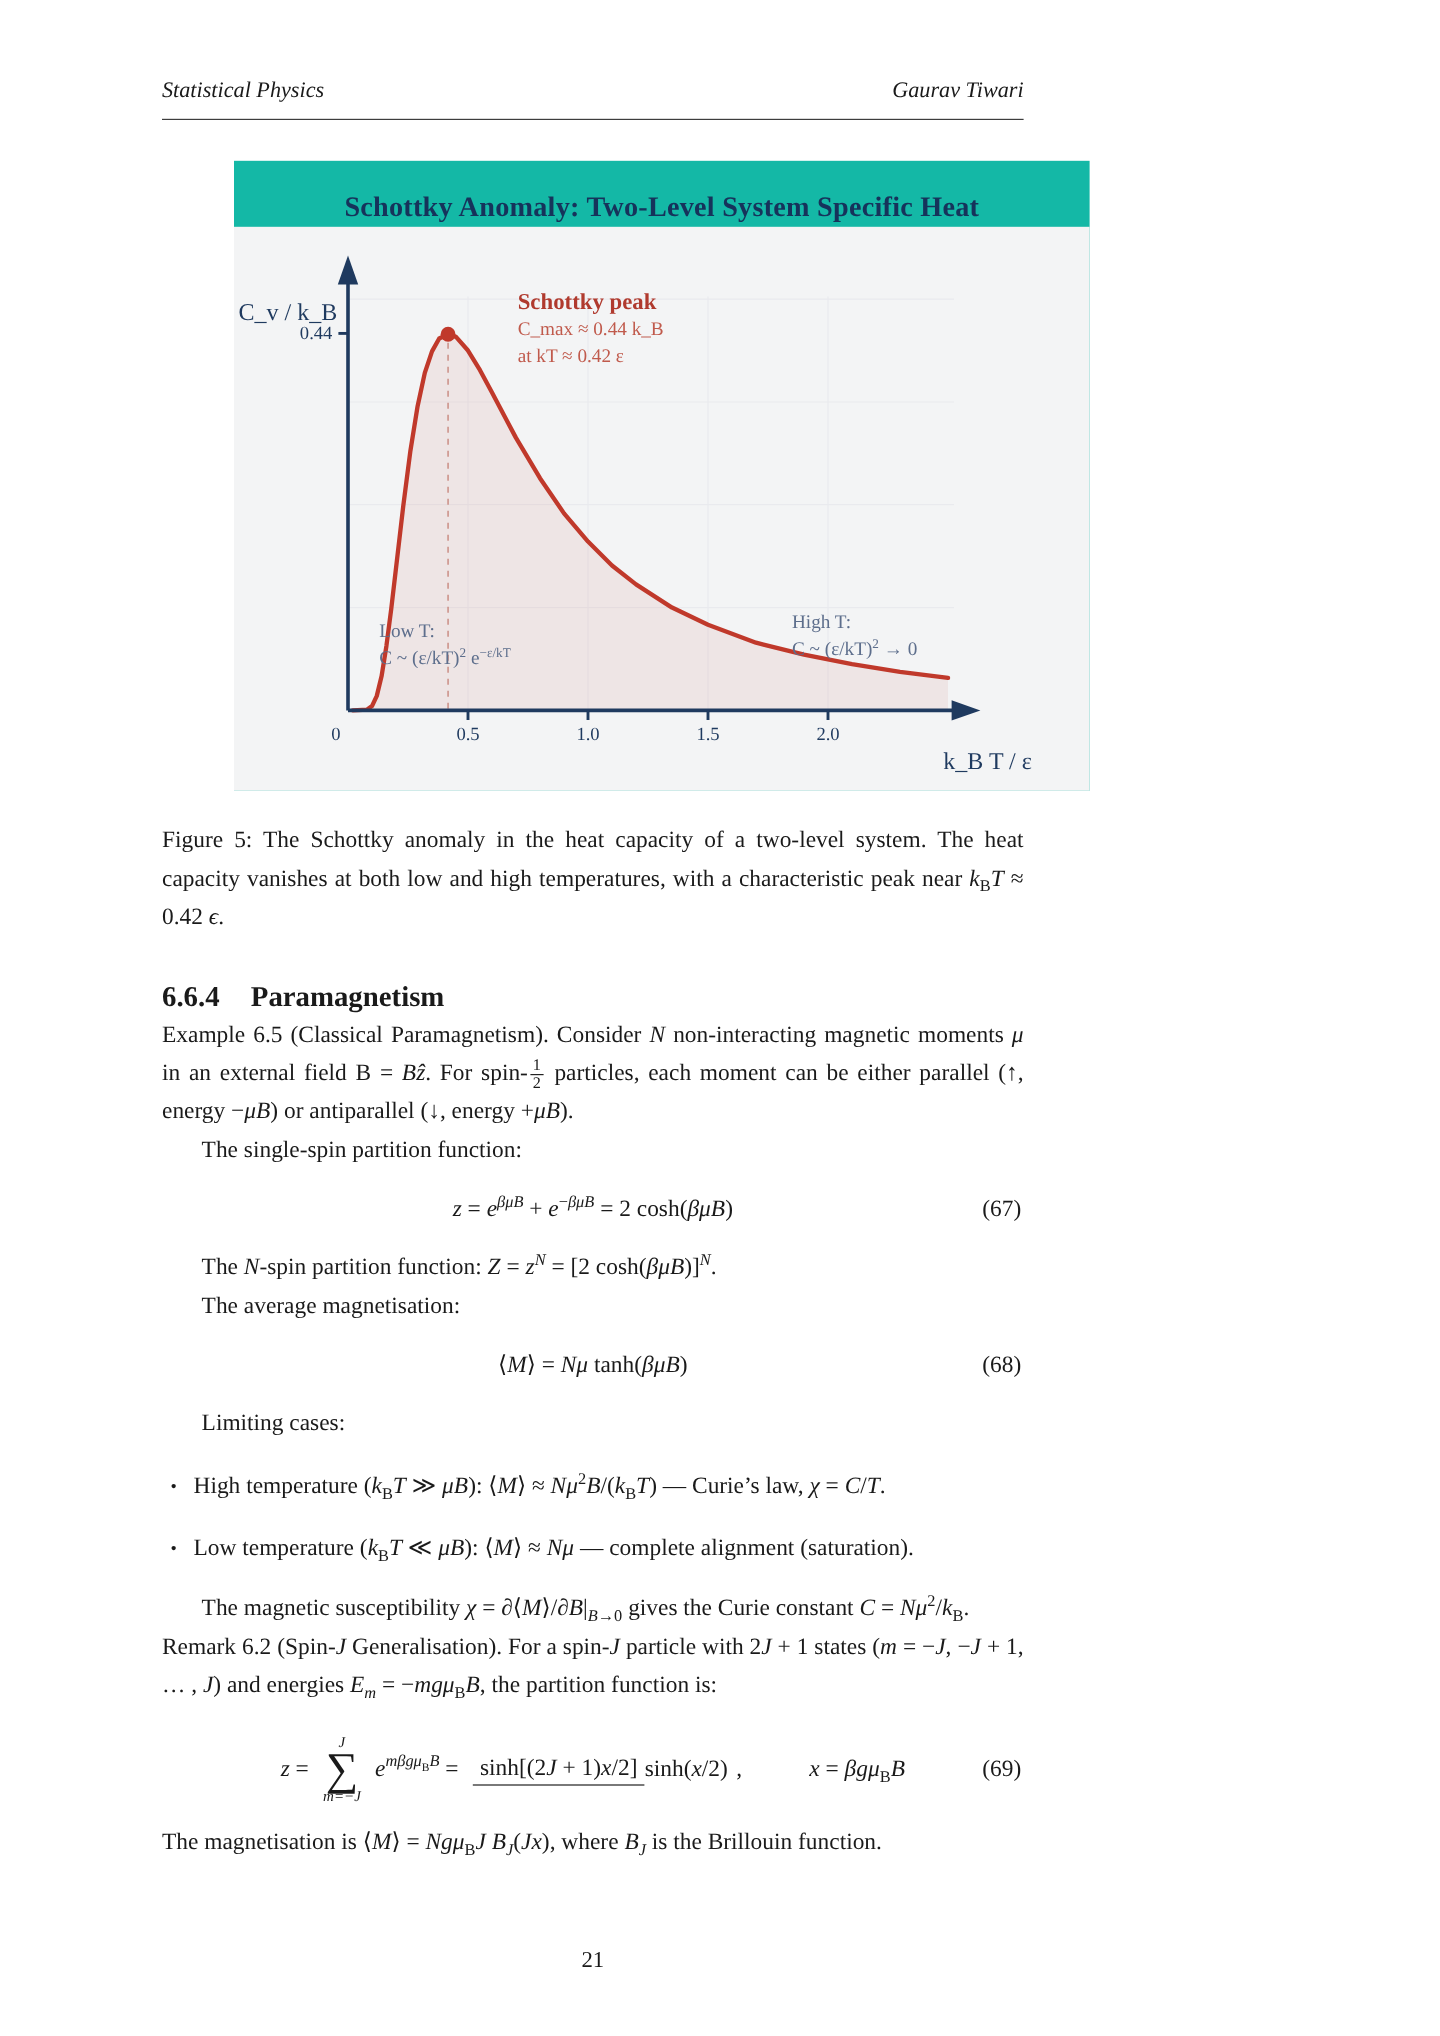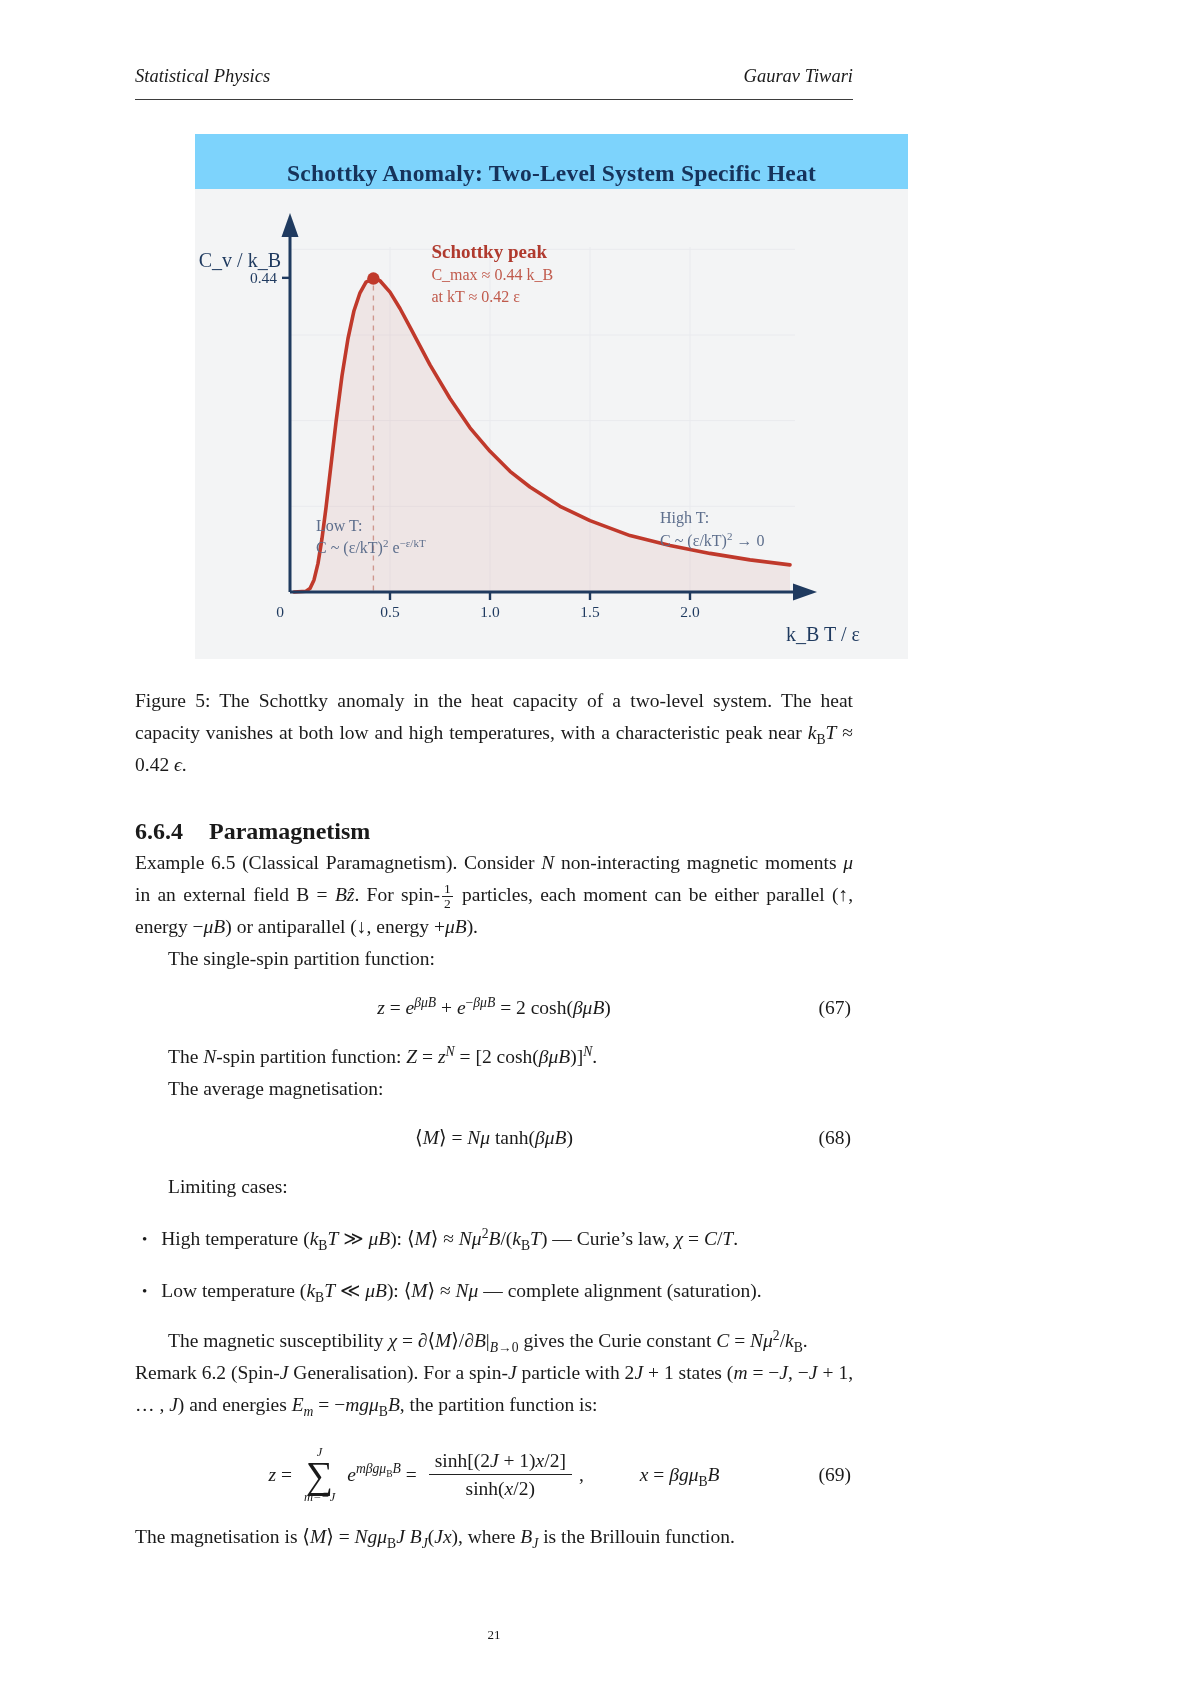--- a/index.html
+++ b/index.html
@@ -28,45 +28,45 @@
   
   .equation{position:relative;text-align:center;margin:13px 0;line-height:40px;}
   .eq-num{position:absolute;right:2px;top:50%;transform:translateY(-50%);line-height:normal;}
   .eq69{margin:24px 0 16px;}
   .eq69 .eq-body{display:inline-flex;align-items:center;gap:7px;line-height:normal;}
   .gap{display:inline-block;width:42px;}
   
   sup,sub{font-size:70%;line-height:0;}
   .fracs{display:inline-flex;flex-direction:column;text-align:center;font-size:13.5px;line-height:1.05;vertical-align:middle;margin:0 2px;}
   .fracs .num{border-bottom:1px solid #222;padding:0 2px;}
-  .frac{display:inline-flex;flex-direction:column;text-align:center;line-height:1.3;vertical-align:middle;}
+  .frac{display:inline-flex;flex-direction:row;text-align:center;line-height:1.3;vertical-align:middle;}
   .frac .num{border-bottom:1.3px solid #222;padding:0 6px 1px;}
   .frac .den{padding-top:1px;}
   .bigop{display:inline-flex;flex-direction:column;align-items:center;line-height:1;}
   .bigop .op{font-size:38px;line-height:.8;}
   .bigop .lim{font-size:12.5px;font-style:italic;line-height:1.15;}
   
   .bullet{display:flex;gap:14px;margin-top:20px;padding-left:7px;}
   .bullet .mark{line-height:32px;font-size:15px;}
   .bullet .btext{flex:1;}
   
-  .page-num{text-align:center;margin-top:66px;font-size:13px;}
+  .page-num{text-align:center;margin-top:66px;font-size:19px;}
 </style>
 </head>
 <body>
 
 <div class="page">
 
   <div class="hdr">
     <span>Statistical Physics</span>
     <span>Gaurav Tiwari</span>
   </div>
   <hr class="hdr-rule">
 
-  <figure class="chart-panel" style="margin-block: 34px 0px; margin-inline: 60px 0px; background: #7dd3fc;">
+  <figure class="chart-panel" style="margin-block: 34px 0px; margin-inline: 60px 0px; background: #14b8a6;">
     <div class="chart-title" style="color: rgb(22, 51, 91);">Schottky Anomaly: Two-Level System Specific Heat</div>
     <svg id="chart-svg" width="713" height="470" viewBox="0 0 713 470" style="background: rgb(243, 244, 245);">
         <line x1="95" y1="317.3" x2="600" y2="317.3" stroke="#e9eaee" stroke-width="1"></line>
         <line x1="95" y1="231.6" x2="600" y2="231.6" stroke="#e9eaee" stroke-width="1"></line>
         <line x1="95" y1="146.0" x2="600" y2="146.0" stroke="#e9eaee" stroke-width="1"></line>
         <line x1="95" y1="60.3" x2="600" y2="60.3" stroke="#e9eaee" stroke-width="1"></line>
         <line x1="195" y1="58" x2="195" y2="403" stroke="#e9eaee" stroke-width="1"></line>
         <line x1="295" y1="58" x2="295" y2="403" stroke="#e9eaee" stroke-width="1"></line>
         <line x1="395" y1="58" x2="395" y2="403" stroke="#e9eaee" stroke-width="1"></line>
         <line x1="495" y1="58" x2="495" y2="403" stroke="#e9eaee" stroke-width="1"></line>

